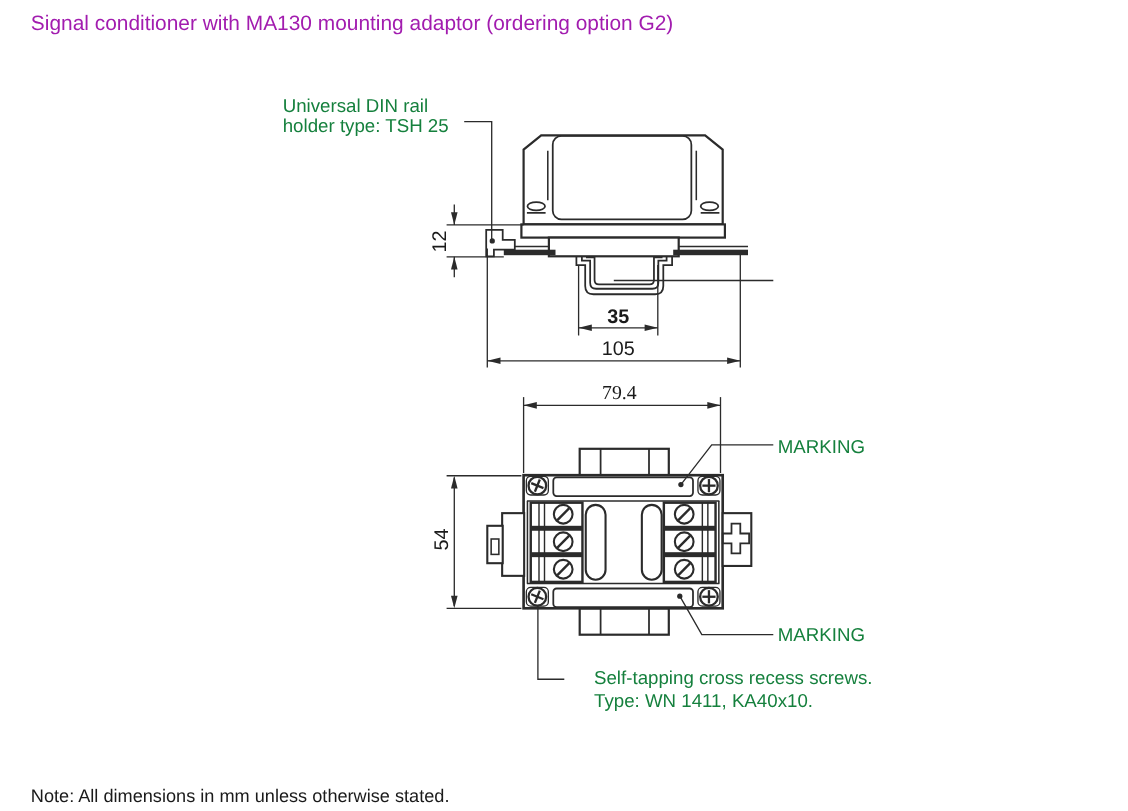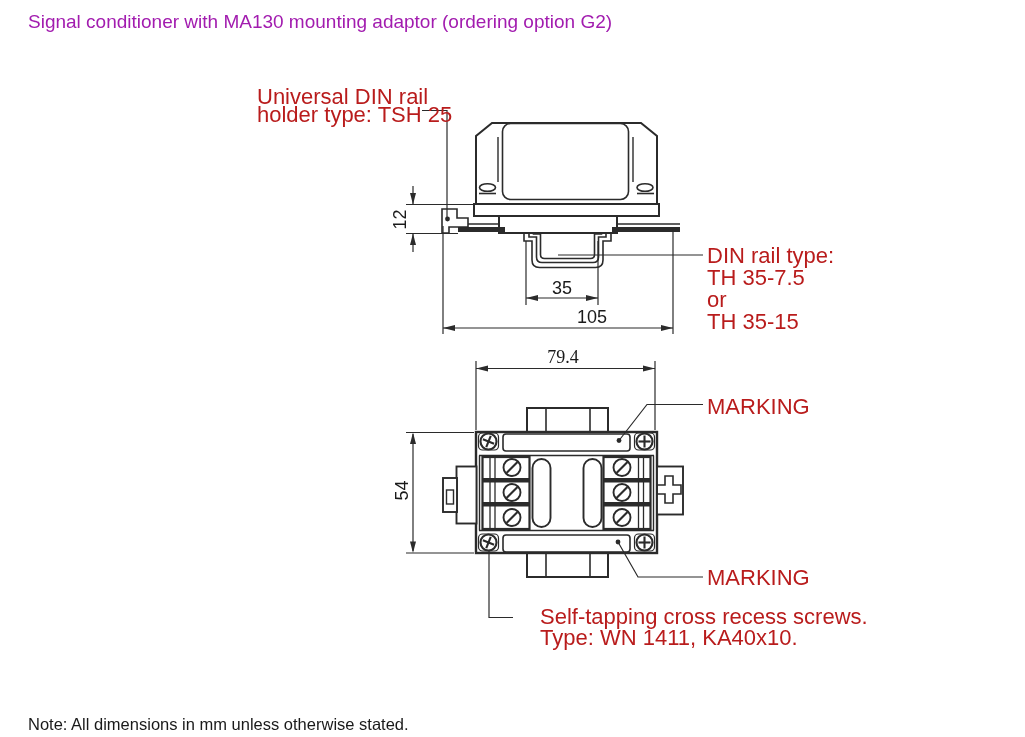--- a/index.html
+++ b/index.html
@@ -1,21 +1,21 @@
 <!DOCTYPE html>
 <html><head>
 <meta charset="utf-8">
 <style>
   html,body{margin:0;padding:0;background:#ffffff;}
   .canvas{
     position:relative;width:1025px;height:737px;background:#ffffff;
     font-family:"Liberation Sans",sans-serif;color:#111111;overflow:hidden;
   }
   .canvas svg{position:absolute;left:0;top:0;}
-  .lbl{position:absolute;font-size:22px;line-height:22px;color:#b91c1c;white-space:nowrap;}
+  .lbl{position:absolute;font-size:17px;line-height:22px;color:#15803d;white-space:nowrap;}
   .lbl.tight{line-height:18px;}
   .lbl.mid{line-height:20.5px;}
   .dim{position:absolute;font-size:18px;color:#1a1a1a;text-align:center;white-space:nowrap;}
   .dim.rot{transform:rotate(-90deg);display:flex;align-items:center;justify-content:center;}
   .title{position:absolute;left:28px;top:11px;font-size:19px;font-weight:normal;color:#a21caf;white-space:nowrap;}
   .note{position:absolute;left:28px;top:700px;font-size:16.5px;color:#1a1a1a;white-space:nowrap;margin-top:15px;}
 </style>
 </head>
 <body>
 
@@ -206,30 +206,24 @@
         <polygon points="413,553 410,541.5 416,541.5" fill="#2b2b2b" stroke="none"></polygon>
       </g>
     </g>
   </svg>
 
   <div class="lbl tight" style="left:257px;top:88px;">
     <div>Universal DIN rail</div>
     <div>holder type: TSH 25</div>
   </div>
 
-  <div class="lbl" style="left:707px;top:245px;">
-    <div>DIN rail type:</div>
-    <div>TH 35-7.5</div>
-    <div>or</div>
-    <div>TH 35-15</div>
-  </div>
 
   <div class="dim rot" style="left:380px;top:211px;width:40px;height:17px;">12</div>
-  <div class="dim" style="left:530px;top:278px;width:64px;">35</div>
-  <div class="dim" style="left:560px;top:307px;width:64px;">105</div>
+  <div class="dim" style="left:530px;top:278px;width:64px;font-weight:bold;">35</div>
+  <div class="dim" style="left:530px;top:307px;width:64px;">105</div>
 
   <div class="dim" style="left:531px;top:347px;width:64px;font-family:Liberation Serif, serif;">79.4</div>
   <div class="dim rot" style="left:382px;top:482px;width:40px;height:17px;">54</div>
 
   <div class="lbl" style="left:707px;top:396px;">MARKING</div>
   <div class="lbl" style="left:707px;top:567px;">MARKING</div>
 
   <div class="lbl mid" style="left:517px;top:607px;margin-left:23px;">
     <div>Self-tapping cross recess screws.</div>
     <div>Type: WN 1411, KA40x10.</div>

